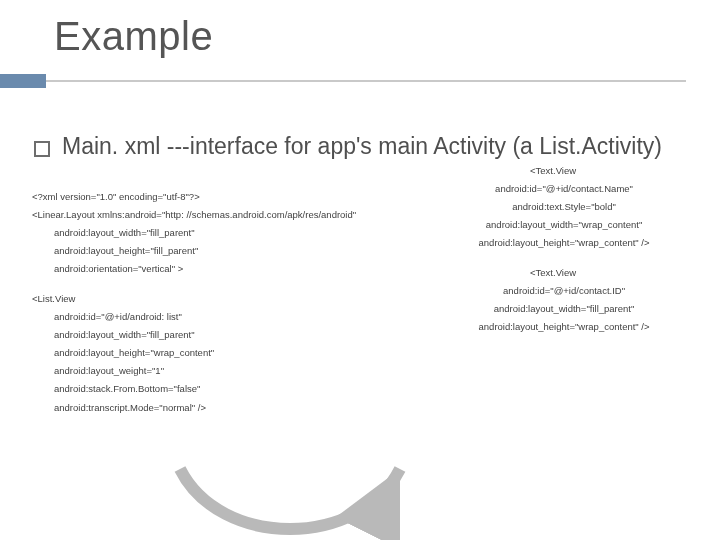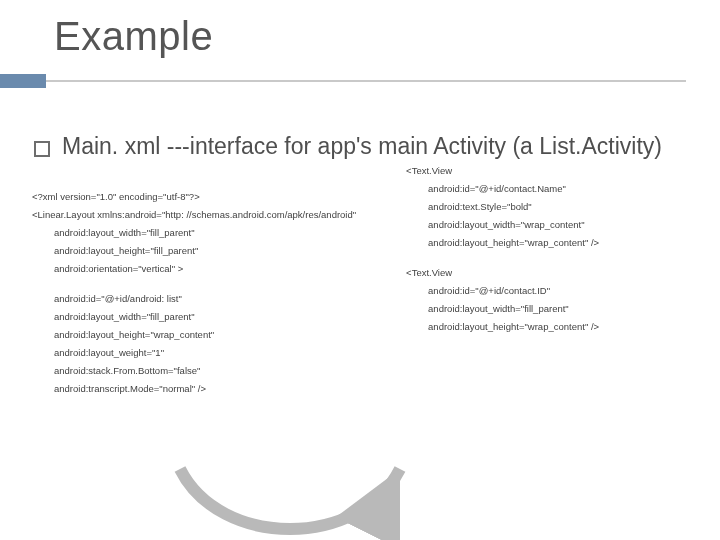--- a/index.html
+++ b/index.html
@@ -80,20 +80,21 @@
     font-size: 9.5px;
     line-height: 1.9;
     color: #424242;
   }
   .col-left {
     flex: 0 0 56%;
   }
   .col-right {
     flex: 1;
     padding-top: 0;
+    text-align: center;
   }
   .ind1 { padding-left: 22px; }
   .blk { margin-bottom: 12px; }
   .rightshift { position: relative; top: -26px; }
   .arrow-svg {
     position: absolute;
     left: 160px;
     bottom: -4px;
     width: 260px;
     height: 90px;
@@ -117,20 +118,21 @@
   <div class="code-cols">
     <div class="col col-left">
       <div class="blk">
         <div>&lt;?xml version="1.0" encoding="utf-8"?&gt;</div>
         <div>&lt;Linear.Layout xmlns:android="http: //schemas.android.com/apk/res/android"</div>
         <div class="ind1">android:layout_width="fill_parent"</div>
         <div class="ind1">android:layout_height="fill_parent"</div>
         <div class="ind1">android:orientation="vertical" &gt;</div>
       </div>
       <div class="blk">
+        <div>&lt;List.View</div>
         <div class="ind1">android:id="@+id/android: list"</div>
         <div class="ind1">android:layout_width="fill_parent"</div>
         <div class="ind1">android:layout_height="wrap_content"</div>
         <div class="ind1">android:layout_weight="1"</div>
         <div class="ind1">android:stack.From.Bottom="false"</div>
         <div class="ind1">android:transcript.Mode="normal" /&gt;</div>
       </div>
     </div>
 
     <div class="col col-right rightshift">

